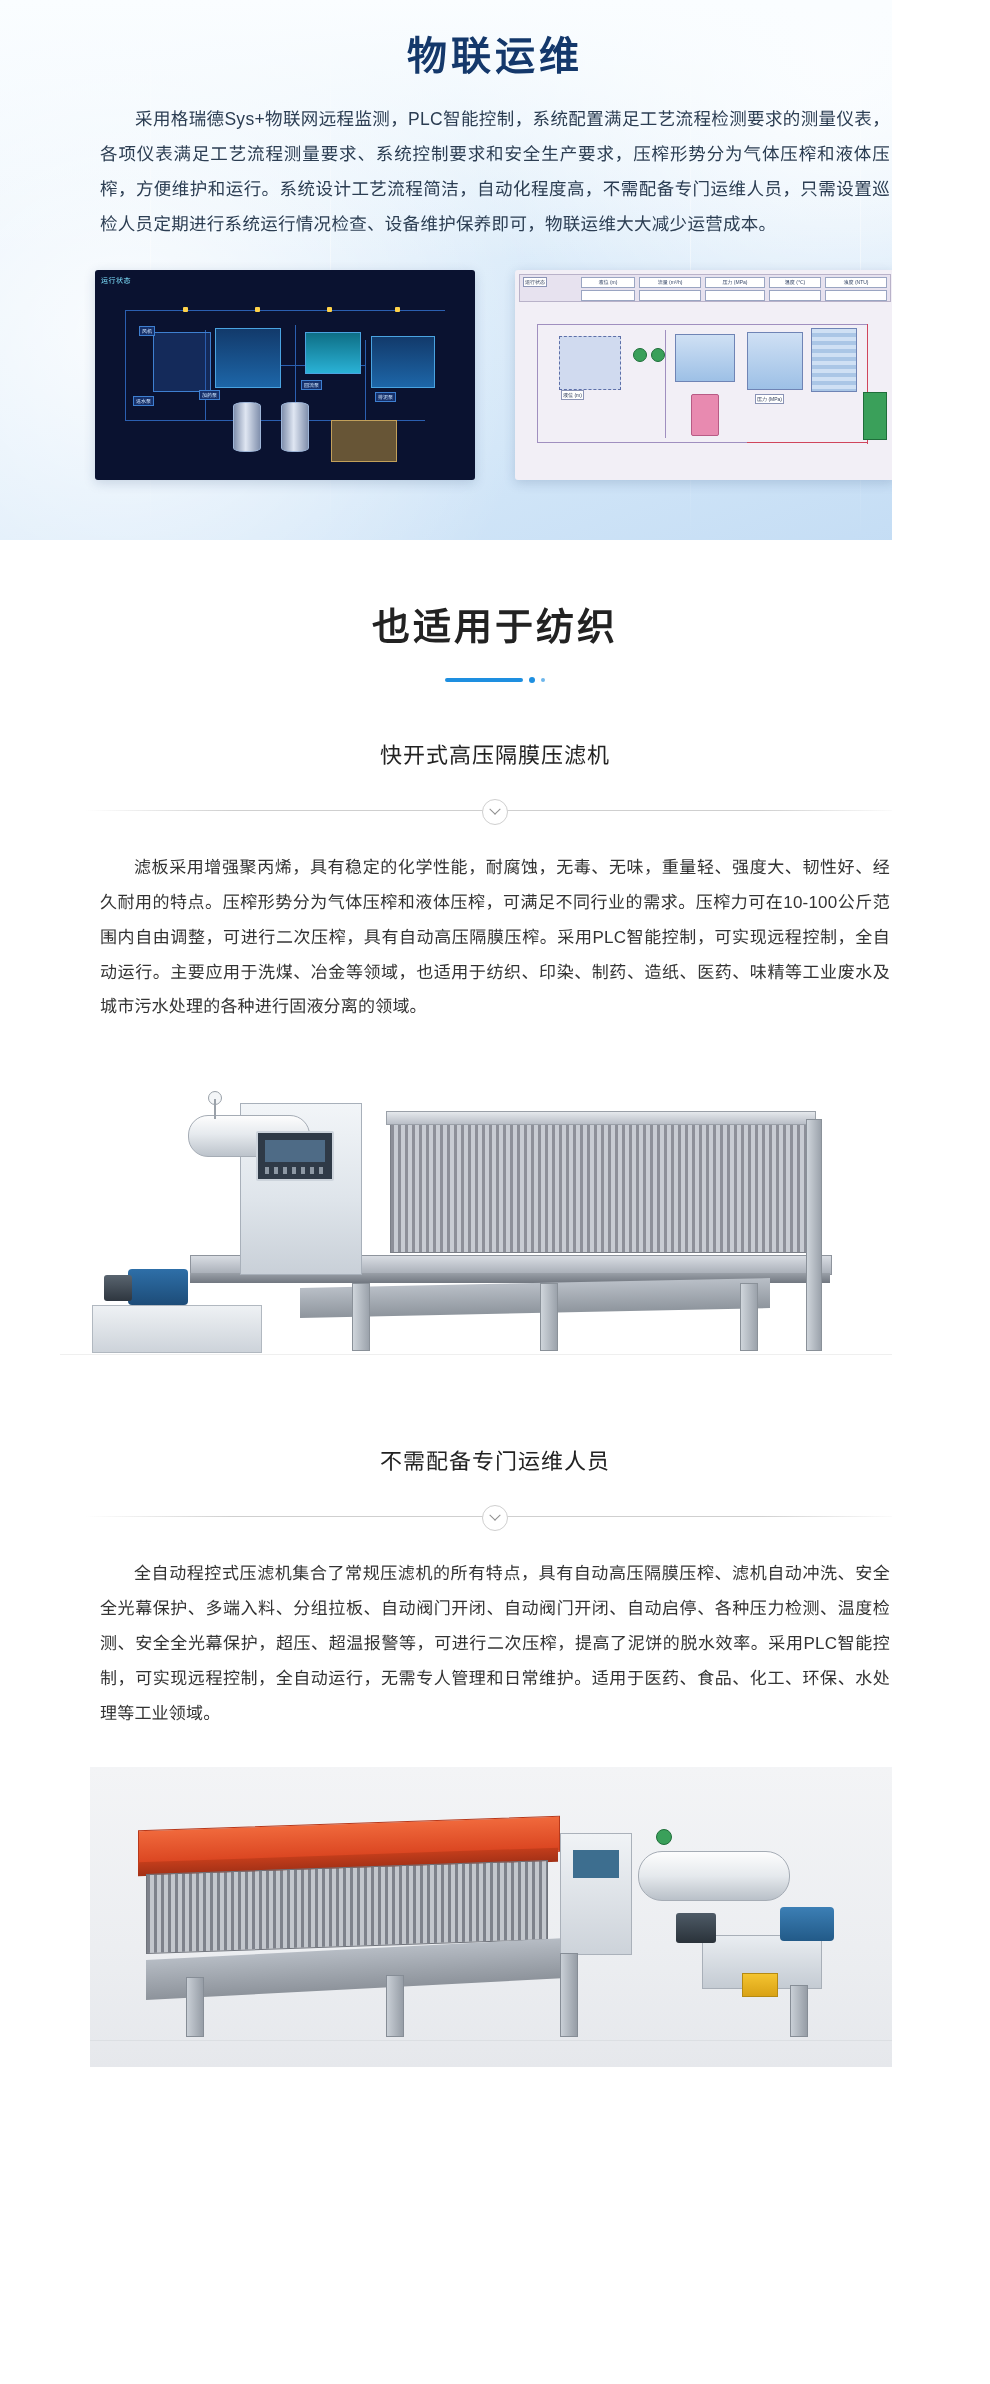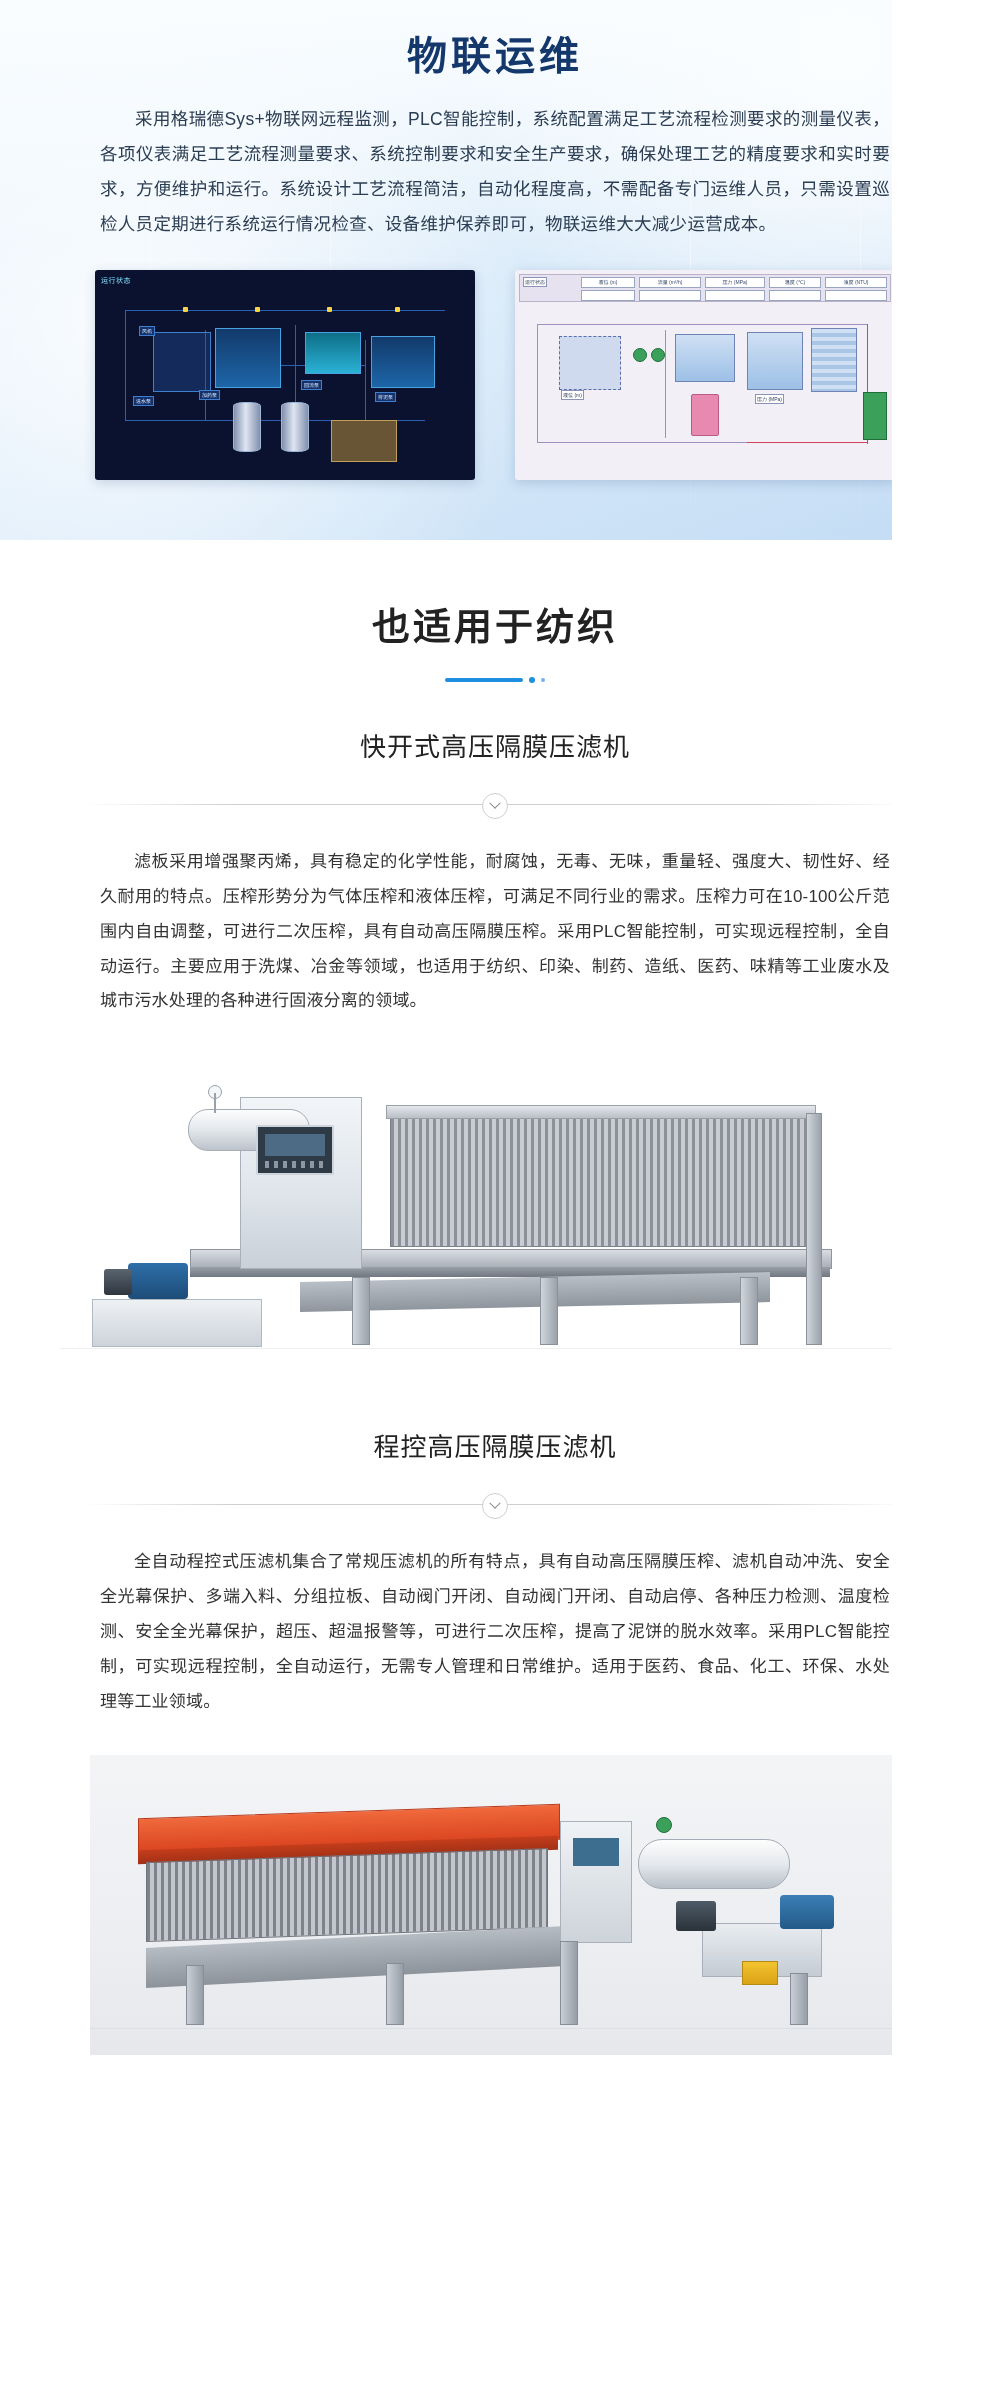--- a/index.html
+++ b/index.html
@@ -172,24 +172,24 @@
   .series-underline .bar {
     width: 78px; height: 4px; background: #1e8fe0; border-radius: 2px;
   }
   .series-underline .dot {
     width: 6px; height: 6px; border-radius: 50%; background: #1e8fe0;
   }
   .series-underline .dot.small { width: 4px; height: 4px; opacity: .65; }
 
   .prod-name {
     text-align: center;
-    font-size: 26px;
+    font-size: 22px;
     color: #222;
     letter-spacing: 1px;
-    margin: 43px 0 0 0;
+    margin: 54px 0 0 0;
     font-weight: normal;
   }
   .divider {
     position: relative;
     width: 820px;
     margin: 30px auto 0 auto;
     height: 24px;
   }
   .divider .hr {
     position: absolute;
@@ -382,21 +382,21 @@
 <div class="page">
 
   <section class="sec-iot">
     <div class="deco-line" style="left:150px"></div>
     <div class="deco-line" style="left:330px"></div>
     <div class="deco-line" style="left:690px"></div>
     <div class="deco-line" style="left:860px"></div>
 
     <h1 class="iot-title">物联运维</h1>
 
-    <p class="iot-para">采用格瑞德Sys+物联网远程监测，PLC智能控制，系统配置满足工艺流程检测要求的测量仪表，各项仪表满足工艺流程测量要求、系统控制要求和安全生产要求，确保处理工艺的精度要求和实时要求，方便维护和运行。系统设计工艺流程简洁，自动化程度高，不需配备专门运维人员，只需设置巡检人员定期进行系统运行情况检查、设备维护保养即可，物联运维大大减少运营成本。</p>
+    <p class="iot-para">采用格瑞德Sys+物联网远程监测，PLC智能控制，系统配置满足工艺流程检测要求的测量仪表，各项仪表满足工艺流程测量要求、系统控制要求和安全生产要求，压榨形势分为气体压榨和液体压榨，方便维护和运行。系统设计工艺流程简洁，自动化程度高，不需配备专门运维人员，只需设置巡检人员定期进行系统运行情况检查、设备维护保养即可，物联运维大大减少运营成本。</p>
 
     <div class="iot-screens">
 
       <div class="screen-shot scada-dark">
         <div class="topbar">运行状态</div>
 
         <div class="gridline" style="left:30px;  top:40px;  width:320px; height:1px;"></div>
         <div class="gridline" style="left:30px;  top:40px;  width:1px;  height:110px;"></div>
         <div class="gridline" style="left:110px; top:60px;  width:1px;  height:90px;"></div>
         <div class="gridline" style="left:200px; top:55px;  width:1px;  height:105px;"></div>
@@ -496,21 +496,21 @@
       </div>
       <div class="motor"></div>
       <div class="motor2"></div>
       <div class="base"></div>
       <div class="leg" style="left:352px; top:224px; height:66px;"></div>
       <div class="leg" style="left:540px; top:224px; height:66px;"></div>
       <div class="leg" style="left:740px; top:224px; height:66px;"></div>
       <div class="leg" style="left:806px; top:60px;  height:230px; width:14px;"></div>
     </div>
 
-    <h3 class="prod-name">程控高压隔膜压滤机</h3>
+    <h3 class="prod-name">不需配备专门运维人员</h3>
     <div class="divider">
       <div class="hr"></div>
       <div class="circle">
         <span class="chev"></span>
       </div>
     </div>
     <p class="prod-para">全自动程控式压滤机集合了常规压滤机的所有特点，具有自动高压隔膜压榨、滤机自动冲洗、安全全光幕保护、多端入料、分组拉板、自动阀门开闭、自动阀门开闭、自动启停、各种压力检测、温度检测、安全全光幕保护，超压、超温报警等，可进行二次压榨，提高了泥饼的脱水效率。采用PLC智能控制，可实现远程控制，全自动运行，无需专人管理和日常维护。适用于医药、食品、化工、环保、水处理等工业领域。</p>
 
     <div class="m2-wrap m2">
       <div class="ground"></div>

